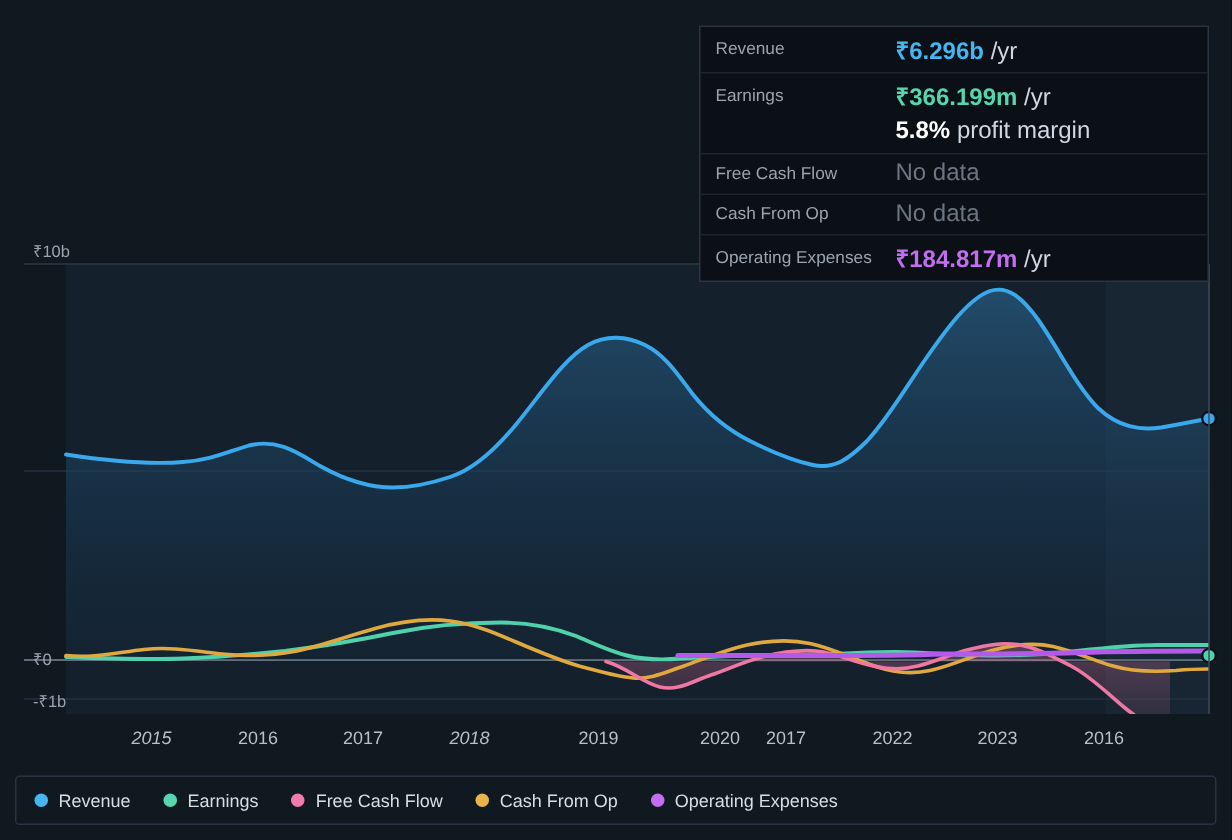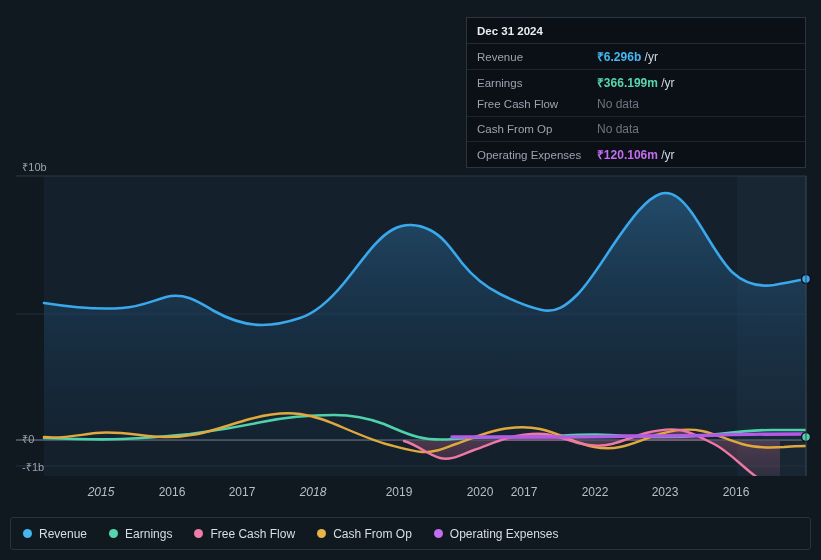--- a/index.html
+++ b/index.html
@@ -77,21 +77,21 @@
     border-bottom: 1px solid #1b242f;
     min-height: 16px;
   }
   .tt-row:last-child { border-bottom: none; }
   .tt-name {
     width: 120px;
     color: #9aa4b0;
     font-size: 11.5px;
   }
   .tt-val {
-    font-size: 12px;
+    font-size: 16px;
     color: #e6edf3;
   }
   .tt-val .amt { font-weight: bold; }
   .tt-unit { color: #cfd8e3; font-weight: normal; }
   .tt-nodata { color: #6b7682; }
   .tt-sub {
     display: flex;
     padding: 3px 10px 5px 10px;
     border-bottom: 1px solid #1b242f;
   }
@@ -195,53 +195,59 @@
     <div class="xlabel" style="left:313px;font-style:italic;">2018</div>
     <div class="xlabel" style="left:383px;margin-left:16px;">2019</div>
     <div class="xlabel" style="left:480px;">2020</div>
     <div class="xlabel" style="left:524px;">2017</div>
     <div class="xlabel" style="left:595px;">2022</div>
     <div class="xlabel" style="left:665px;">2023</div>
     <div class="xlabel" style="left:736px;">2016</div>
   </div>
 
   <div class="tooltip">
-    <div class="tt-title">Dec 31 2024</div>
 
     <div class="tt-row">
       <div class="tt-name">Revenue</div>
       <div class="tt-val">
         <span class="amt c-rev">₹6.296b</span>
         <span class="tt-unit">/yr</span>
       </div>
     </div>
 
     <div class="tt-row" style="border-bottom:none;padding-bottom:1px;">
       <div class="tt-name">Earnings</div>
       <div class="tt-val">
         <span class="amt c-earn">₹366.199m</span>
         <span class="tt-unit">/yr</span>
       </div>
     </div>
 
+    <div class="tt-sub">
+      <div class="tt-name"></div>
+      <div class="tt-val">
+        <span class="amt c-white">5.8%</span>
+        <span class="tt-unit">profit margin</span>
+      </div>
+    </div>
 
     <div class="tt-row">
       <div class="tt-name">Free Cash Flow</div>
       <div class="tt-val tt-nodata">No data</div>
     </div>
 
     <div class="tt-row">
       <div class="tt-name">Cash From Op</div>
       <div class="tt-val tt-nodata">No data</div>
     </div>
 
     <div class="tt-row">
       <div class="tt-name">Operating Expenses</div>
       <div class="tt-val">
-        <span class="amt c-opex">₹120.106m</span>
+        <span class="amt c-opex">₹184.817m</span>
         <span class="tt-unit">/yr</span>
       </div>
     </div>
   </div>
 
   <div class="legend">
     <div class="legend-item">
       <span class="legend-dot" style="background:#45b6f0;"></span>
       <span>Revenue</span>
     </div>

